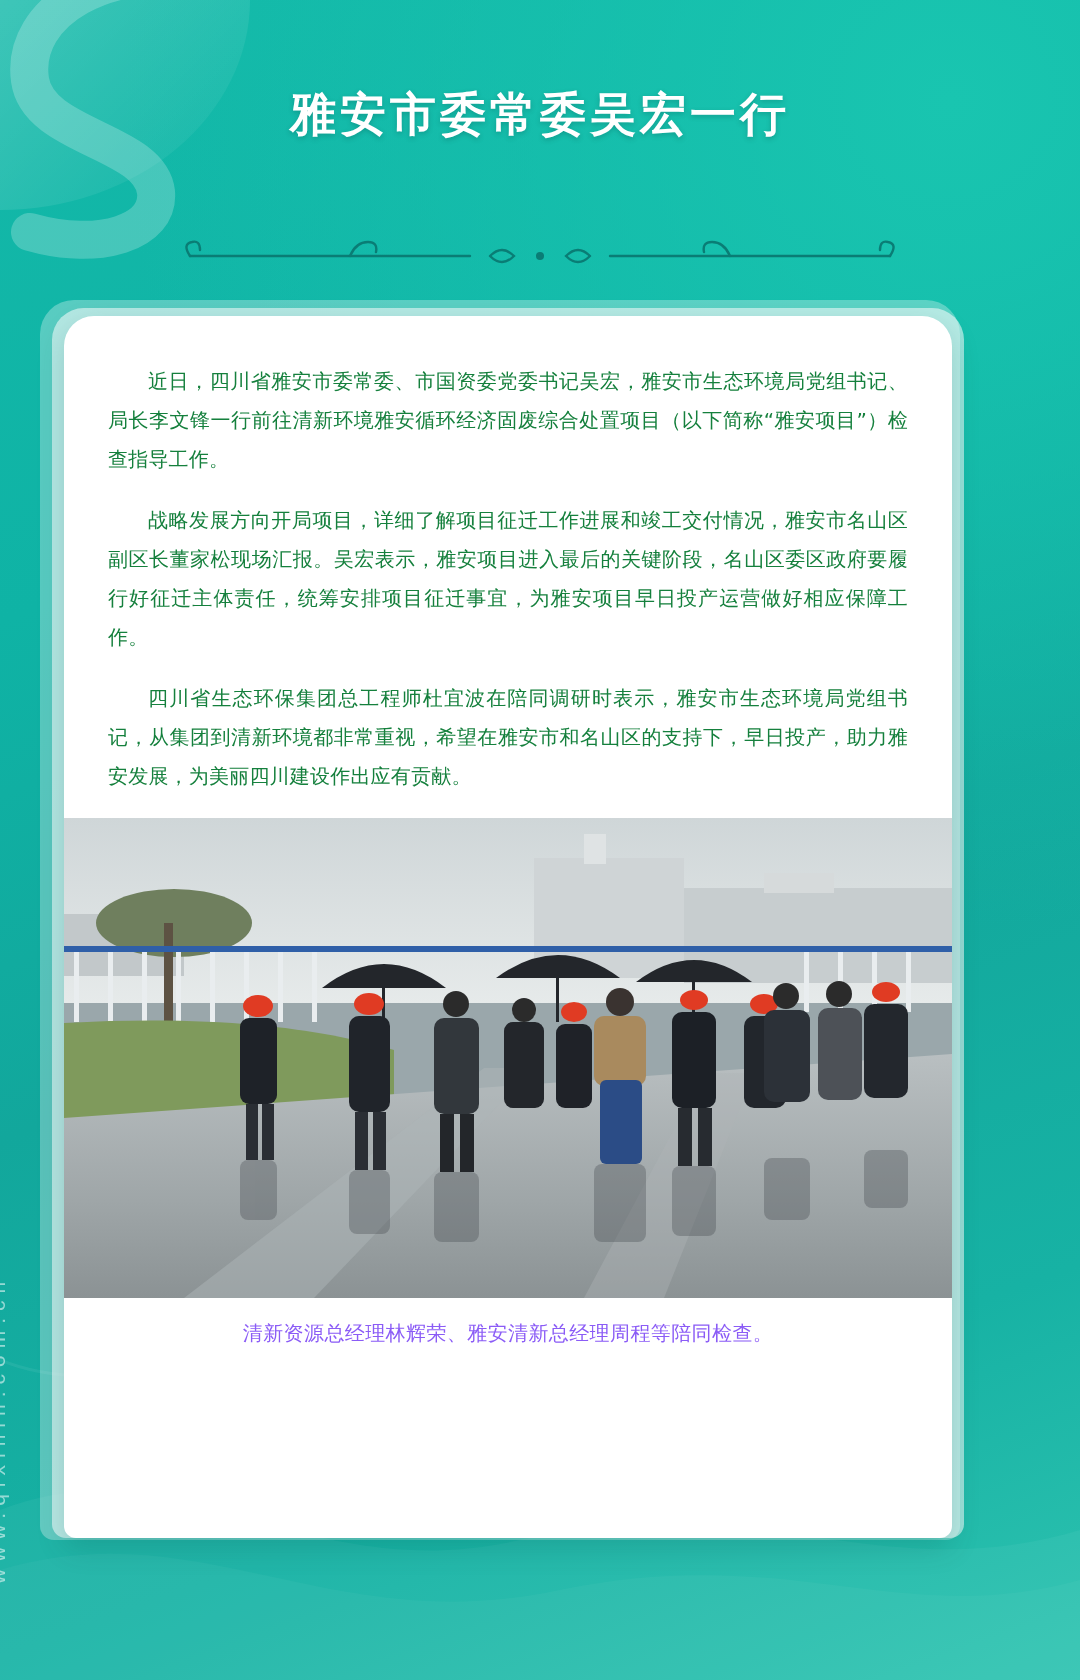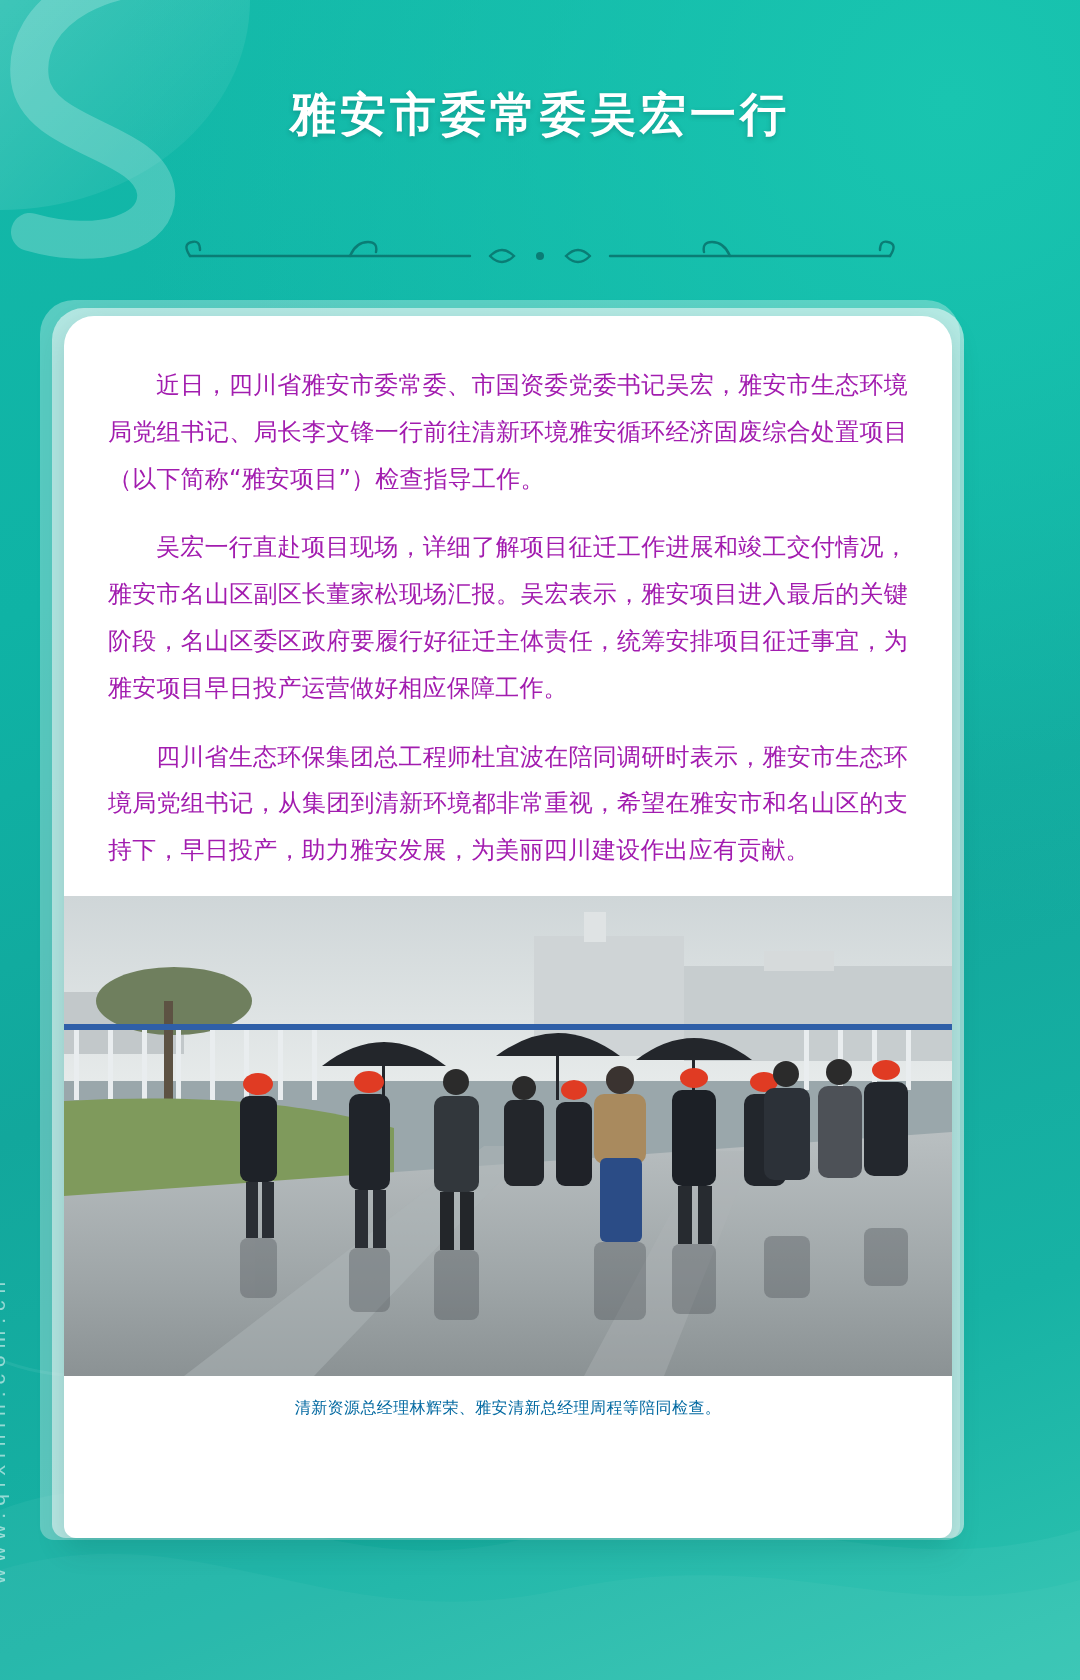--- a/index.html
+++ b/index.html
@@ -73,43 +73,43 @@
     background:#ffffff;
     border-radius:30px 30px 12px 12px;
     z-index:5;
     overflow:hidden;
     box-shadow:0 10px 28px rgba(0,70,64,.18);
   }
   .card-body{
     padding:46px 44px 0 44px;
   }
   .para{
-    color:#a21caf;
-    font-size:24px;
+    color:#15803d;
+    font-size:20px;
     line-height:1.95;
     text-align:justify;
     text-indent:2em;
     margin:0 0 22px 0;
     font-family:"DejaVu Sans","Liberation Sans",sans-serif;
     letter-spacing:.2px;
   }
 
   
   .photo{
     position:relative;
     margin:8px 0 0 0;
     width:888px;height:480px;
     overflow:hidden;
     background:#9aa7ab;
   }
   .photo svg{position:absolute;inset:0;width:100%;height:100%;display:block;}
   .caption{
     text-align:center;
-    color:#0369a1;
-    font-size:16px;
+    color:#8b5cf6;
+    font-size:20px;
     padding:22px 10px 0 10px;
     font-family:"DejaVu Sans","Liberation Sans",sans-serif;
     letter-spacing:.4px;
   }
 
   
   .wm{
     position:absolute;
     left:10px;bottom:96px;
     transform-origin:left bottom;
@@ -161,21 +161,21 @@
     </g>
   </svg>
 </div>
 
 <div class="card-shadow-2"></div>
 <div class="card-shadow-1"></div>
 
 <div class="card">
   <div class="card-body">
     <p class="para">近日，四川省雅安市委常委、市国资委党委书记吴宏，雅安市生态环境局党组书记、局长李文锋一行前往清新环境雅安循环经济固废综合处置项目（以下简称“雅安项目”）检查指导工作。</p>
-    <p class="para">吴宏一行直赴项目现场，详细了解项目征迁工作进展和竣工交付情况，雅安市名山区副区长董家松现场汇报。吴宏表示，雅安项目进入最后的关键阶段，名山区委区政府要履行好征迁主体责任，统筹安排项目征迁事宜，为雅安项目早日投产运营做好相应保障工作。</p>
+    <p class="para">战略发展方向开局项目，详细了解项目征迁工作进展和竣工交付情况，雅安市名山区副区长董家松现场汇报。吴宏表示，雅安项目进入最后的关键阶段，名山区委区政府要履行好征迁主体责任，统筹安排项目征迁事宜，为雅安项目早日投产运营做好相应保障工作。</p>
     <p class="para">四川省生态环保集团总工程师杜宜波在陪同调研时表示，雅安市生态环境局党组书记，从集团到清新环境都非常重视，希望在雅安市和名山区的支持下，早日投产，助力雅安发展，为美丽四川建设作出应有贡献。</p>
   </div>
 
   <div class="photo">
     <svg viewBox="0 0 888 480" preserveAspectRatio="none" xmlns="http://www.w3.org/2000/svg">
       <defs>
         <linearGradient id="sky" x1="0" y1="0" x2="0" y2="1">
           <stop offset="0%" stop-color="#cfd6d8"></stop>
             <stop offset="100%" stop-color="#e6eaea"></stop>
         </linearGradient>

